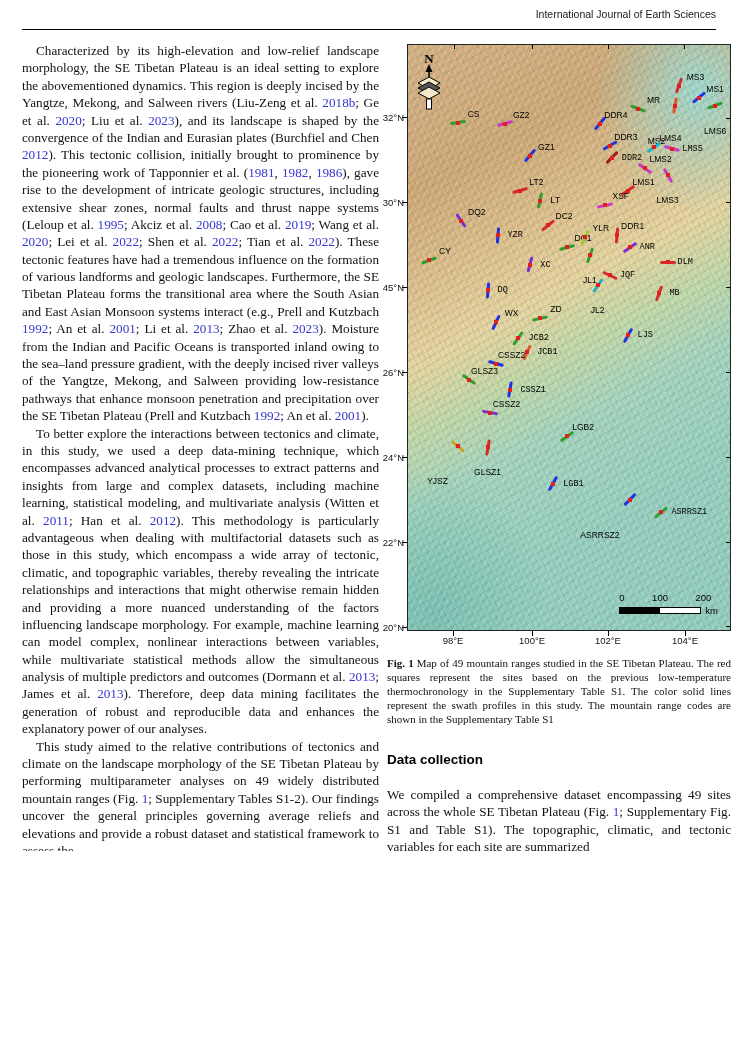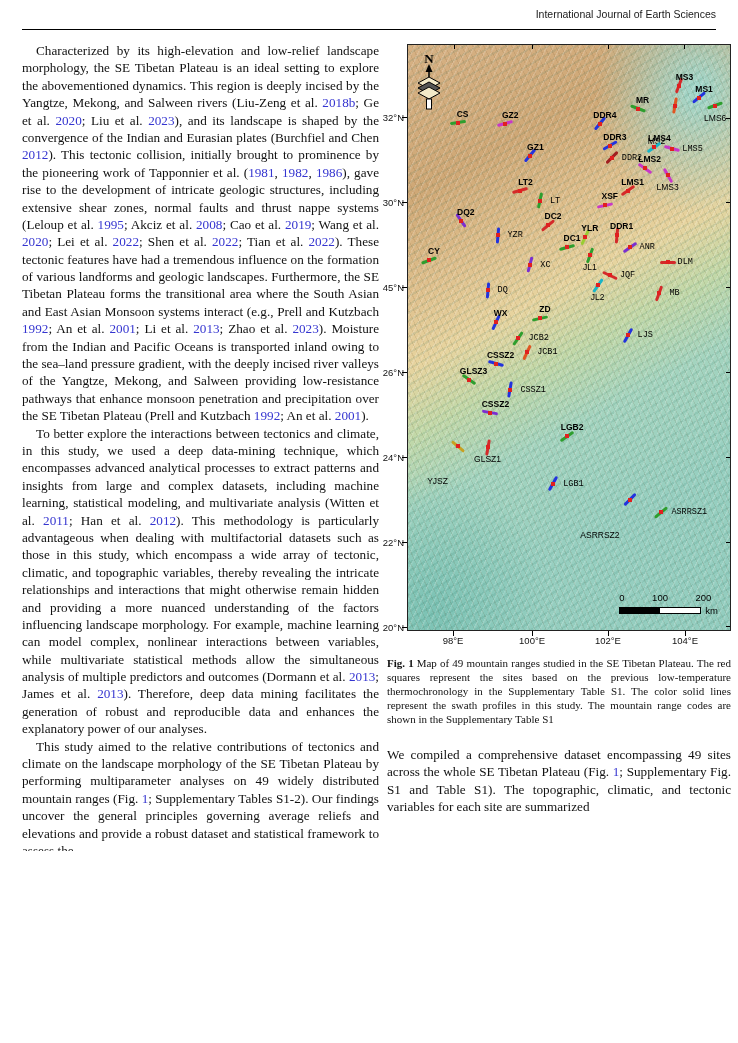--- a/index.html
+++ b/index.html
@@ -33,22 +33,22 @@
   .tick.l{left:-5px;width:5px;height:1px;}
   .tick.r{right:0;width:4px;height:1px;}
   .tick.b{bottom:-5px;width:1px;height:5px;}
   .tick.t{top:0;width:1px;height:4px;}
   .north{position:absolute;left:8px;top:6px;}
   .site{position:absolute;width:0;height:0;}
   .site-line{position:absolute;left:-8px;top:-1.5px;width:16px;height:3px;border-radius:2px;display:block;}
   .site-sq{position:absolute;left:-2px;top:-2px;width:4px;height:4px;background:#e02020;display:block;}
   .site-lbl{position:absolute;white-space:nowrap;font-family:"Liberation Sans",sans-serif;
             font-size:8.5px;color:#000;}
-  .lp-t .site-lbl{bottom:4px;left:5px;transform:translateX(-50%);font-weight:bold;}
-  .lp-b .site-lbl{top:7px;left:0;transform:translateX(-50%);}
+  .lp-t .site-lbl{bottom:4px;left:16px;transform:translateX(-50%);}
+  .lp-b .site-lbl{top:20px;left:0;transform:translateX(-50%);}
   .lp-r .site-lbl{left:10px;top:-5px;font-family:Liberation Mono, monospace;}
   .lp-l .site-lbl{right:10px;top:-5px;margin-top:35px;}
   .scalebar{position:absolute;right:12px;bottom:14px;font-family:"Liberation Sans",sans-serif;
             font-size:9.5px;color:#000;}
   .sb-nums{display:flex;justify-content:space-between;width:92px;margin-bottom:2px;}
   .sb-row{display:flex;align-items:center;}
   .sb-bar{width:80px;height:5px;border:1px solid #000;display:flex;box-sizing:content-box;}
   .sb-a{width:50%;background:#000;}
   .sb-b{width:50%;background:#fff;}
   .sb-km{margin-left:4px;}
@@ -388,20 +388,21 @@
           <span class="lon-lab" style="left: 62%;">102°E</span>
           <span class="tick b" style="left: 62%;"></span>
           <span class="lon-lab" style="left: 85.8%;">104°E</span>
           <span class="tick b" style="left: 85.8%;"></span>
         </div>
       <figcaption class="caption">
         <b>Fig. 1</b><span>Map of 49 mountain ranges studied in the SE Tibetan Plateau. The red squares represent the sites based on the previous low-temperature thermochronology in the Supplementary Table S1. The color solid lines represent the swath profiles in this study. The mountain range codes are shown in the Supplementary Table S1</span>
       </figcaption>
     </figure>
 
+    <h2 class="h2">Data collection</h2>
     <p class="body-par rc-par2"><span>We compiled a comprehensive dataset encompassing 49 sites across the whole SE Tibetan Plateau (Fig. </span><span class="cite">1</span><span>; Supplementary Fig. S1 and Table S1). The topographic, climatic, and tectonic variables for each site are summarized</span></p>
   </div>
 
   <div class="footer">
     <span class="spr-mark">♘</span>
     <span class="spr-name">Springer</span>
   </div>
 
 </div>
 

